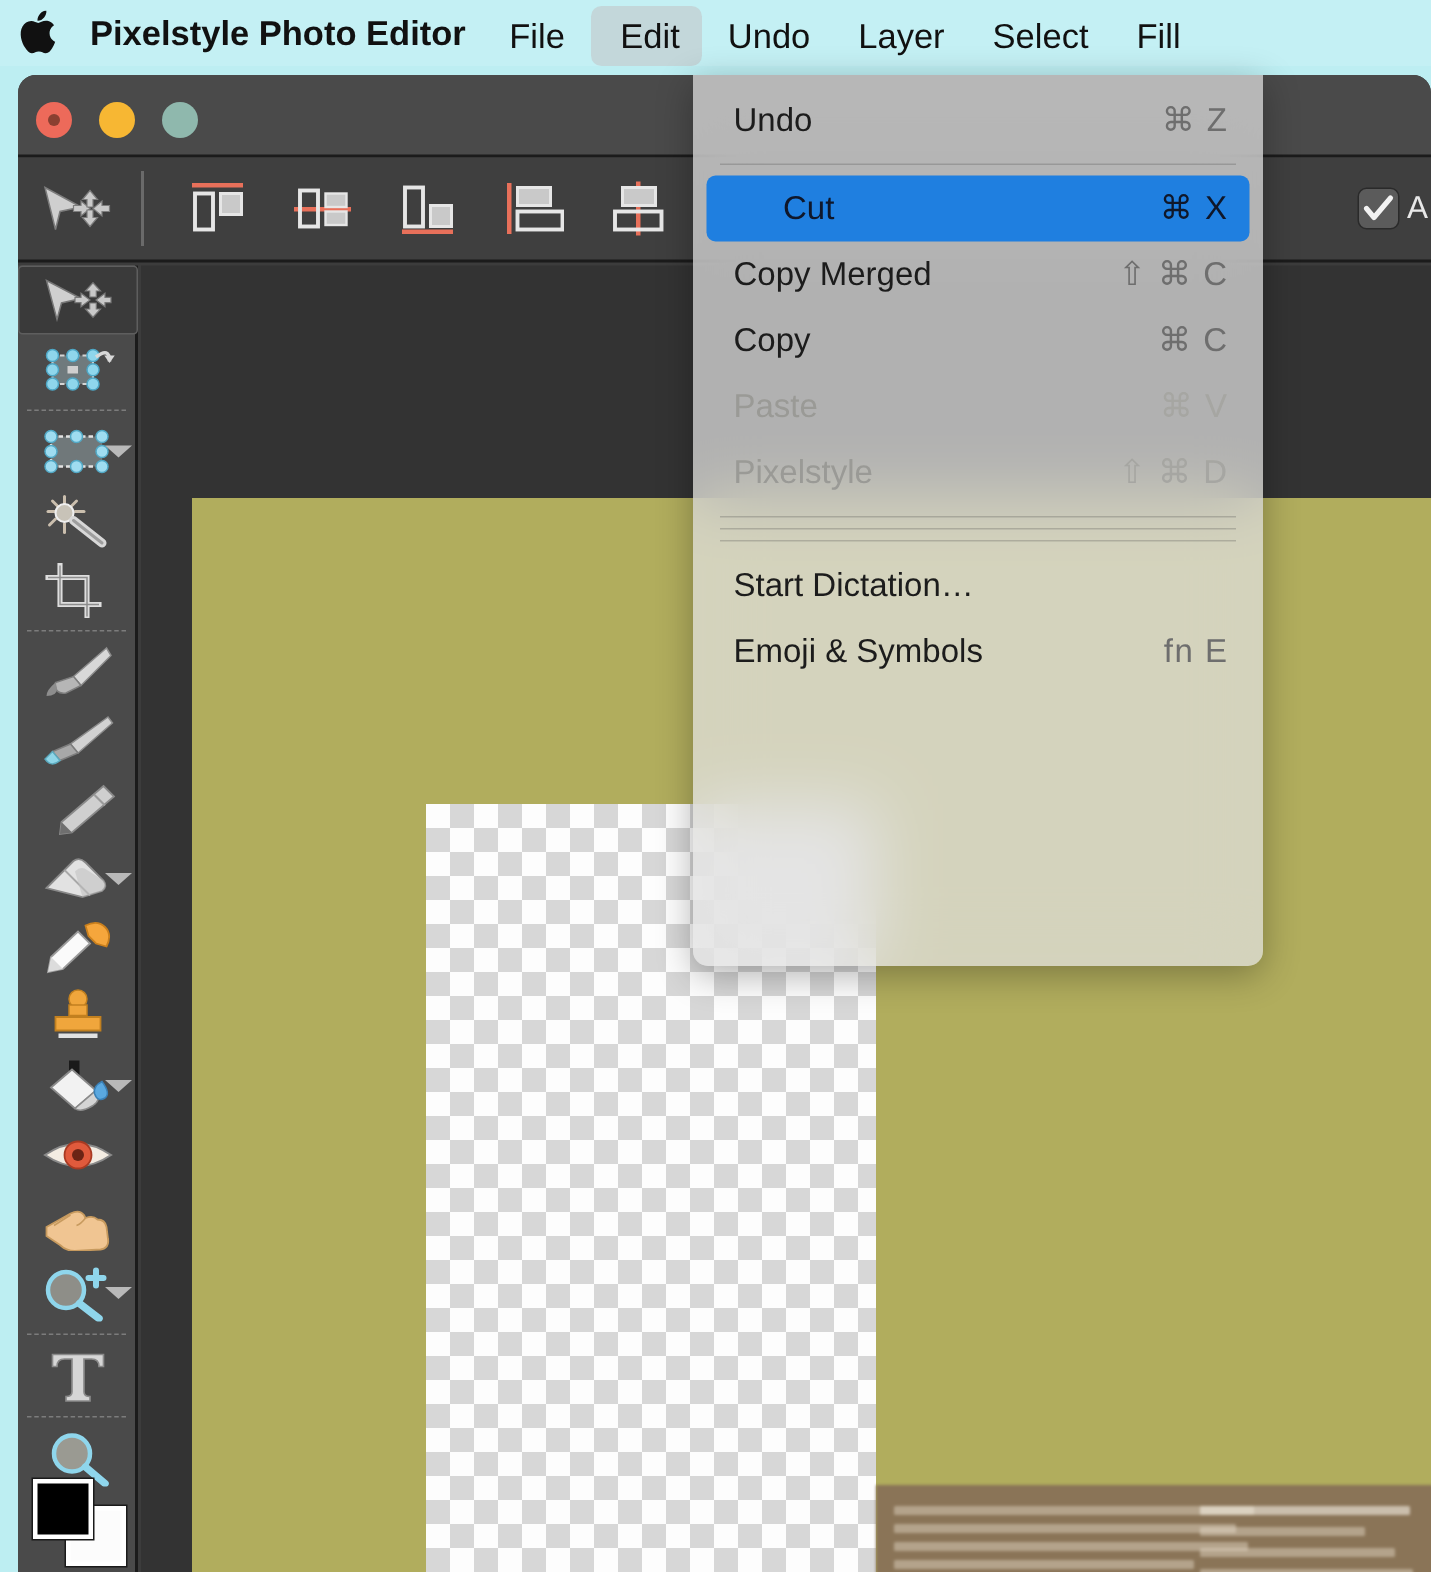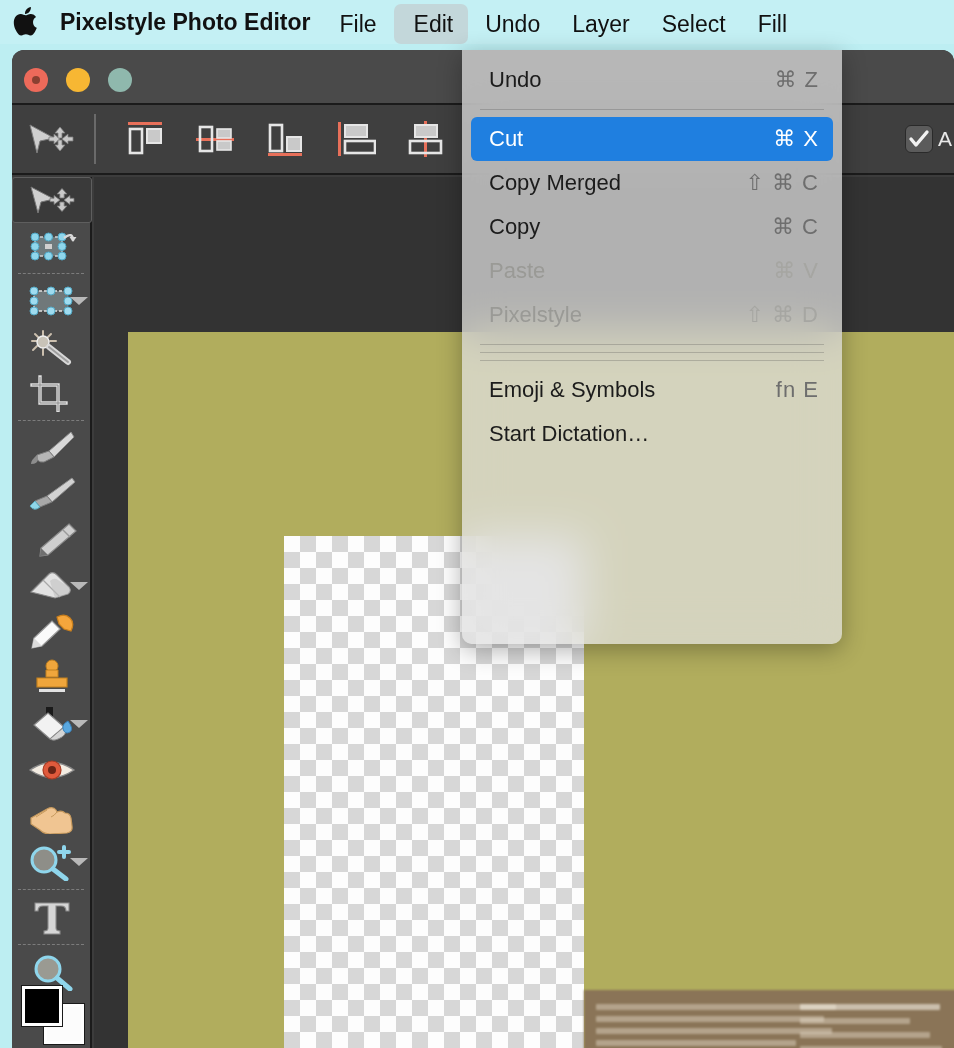--- a/index.html
+++ b/index.html
@@ -189,21 +189,21 @@
     justify-content: space-between;
   }
   .mrow .lbl { font-size: 22px; color: #1c1c1c; white-space: nowrap; }
   .mrow .key {
     font-size: 22px; color: #6e6e6e; white-space: nowrap;
     letter-spacing: 1px;
   }
   .mrow.disabled .lbl { color: #9a9a96; }
   .mrow.disabled .key { color: #a6a6a2; }
   .mrow.hl { background: #1f7fe0; }
-  .mrow.hl .lbl, .mrow.hl .key { color: #ffffff; }
+  .mrow.hl .lbl, .mrow.hl .key { color: #0f172a; margin-left: 33px; }
   .msep { height: 1px; background: rgba(80,80,80,0.28); margin: 7px 18px; }
 </style>
 </head>
 <body>
 
 <div id="root">
 
   <div class="menubar">
     <div class="menubar-inner">
       <div class="apple-logo">
@@ -516,22 +516,22 @@
         <span class="key">⌘ V</span>
       </div>
       <div class="mrow disabled">
         <span class="lbl">Pixelstyle</span>
         <span class="key">⇧ ⌘ D</span>
       </div>
       <div class="msep"></div>
       <div class="msep"></div>
       <div class="msep"></div>
       <div class="mrow">
+        <span class="lbl">Start Dictation…</span>
+        <span class="key"></span>
+      </div>
+      <div class="mrow">
         <span class="lbl">Emoji &amp; Symbols</span>
         <span class="key">fn E</span>
       </div>
-      <div class="mrow">
-        <span class="lbl">Start Dictation…</span>
-        <span class="key"></span>
-      </div>
     </div>
 
 </div>
 
 </body></html>

